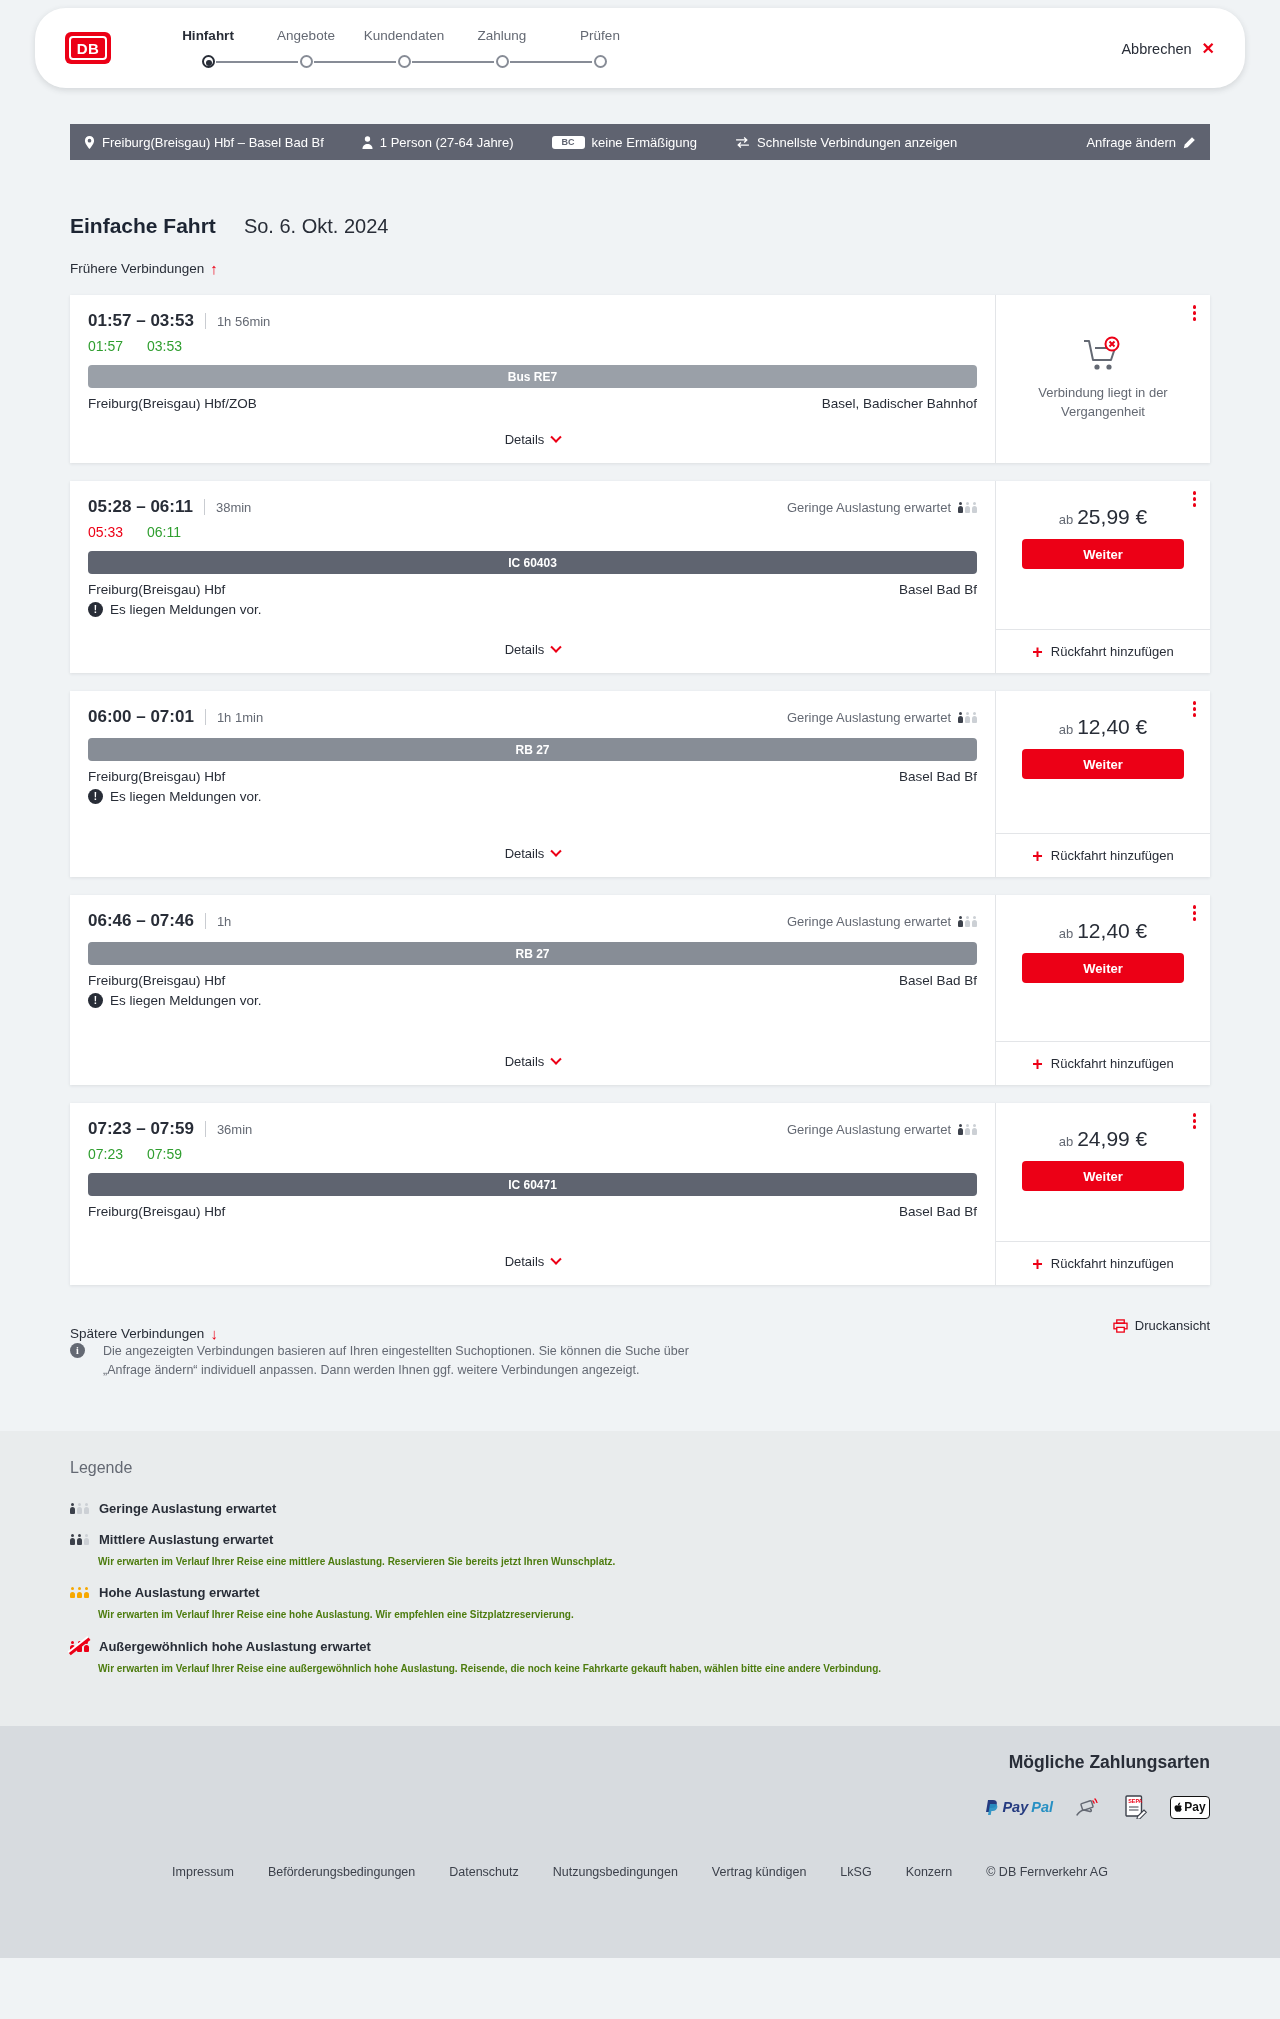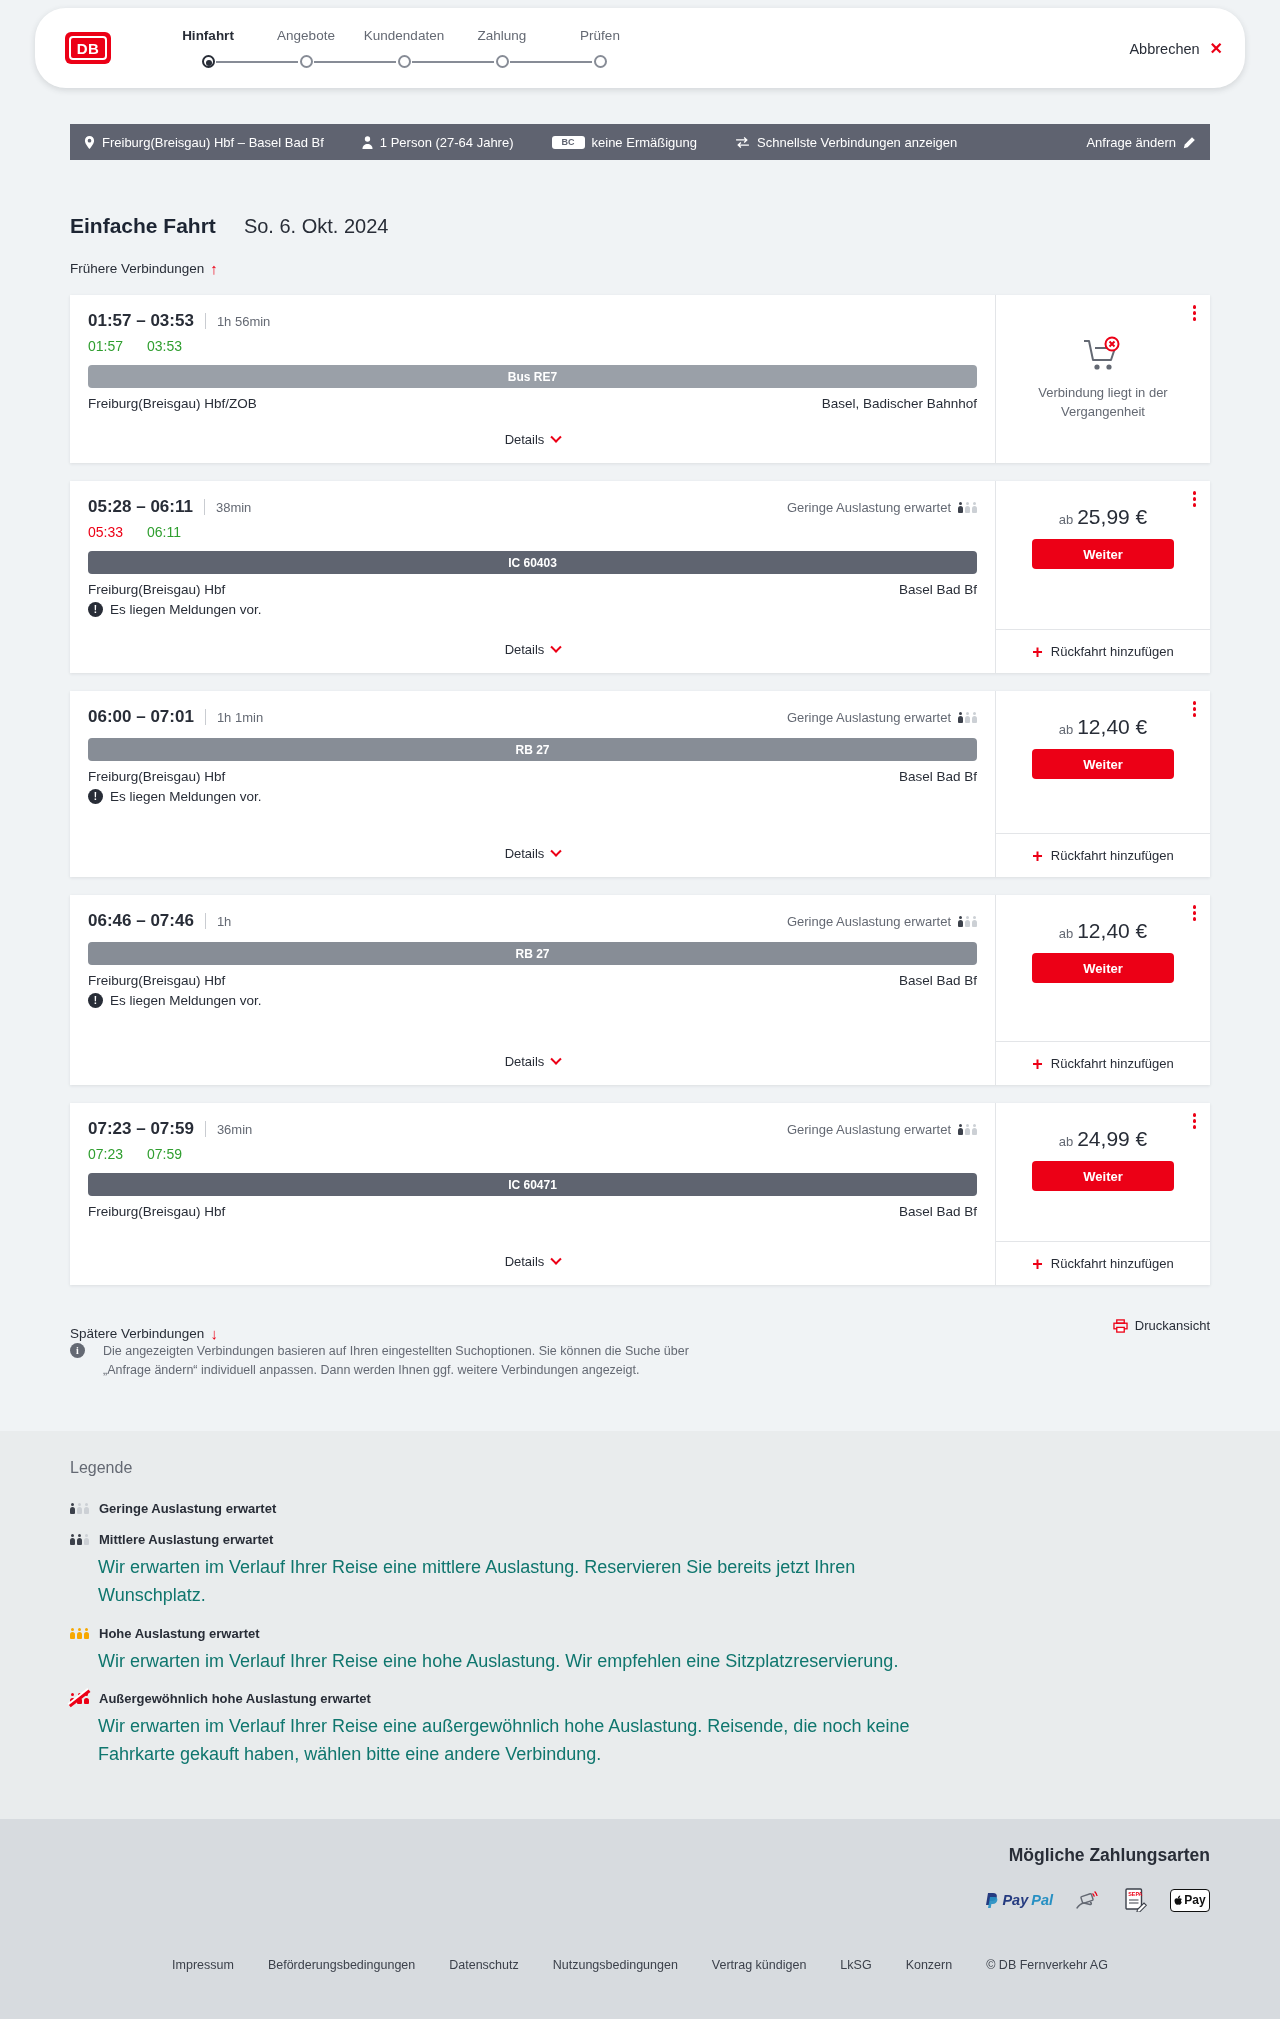--- a/index.html
+++ b/index.html
@@ -15,21 +15,21 @@
                    align-items:center; justify-content:center; color:#fff; font-weight:bold;
                    font-size:15px; letter-spacing:.5px; }
   .steps { display:flex; }
   .step { width:98px; position:relative; display:flex; flex-direction:column; align-items:center; }
   .step-label { font-size:13.5px; color:#646973; height:17px; margin-bottom:10px; white-space:nowrap; }
   .step.active .step-label { color:#282d37; font-weight:bold; }
   .step-circle { width:13px; height:13px; border-radius:50%; border:2px solid #878c96; background:#fff; position:relative; z-index:2; }
   .step.active .step-circle { border-color:#282d37; }
   .step.active .step-circle::after { content:''; position:absolute; left:2.5px; top:2.5px; width:6px; height:6px; border-radius:50%; background:#282d37; }
   .step:not(:last-child)::after { content:''; position:absolute; top:32.5px; left:57px; width:82px; height:2.5px; background:#878c96; z-index:1; }
-  .cancel { position:absolute; right:22px; top:50%; transform:translateY(-50%); display:flex;
+  .cancel { position:absolute; right:30px; top:50%; transform:translateY(-50%); display:flex;
             align-items:center; gap:10px; font-size:14.5px; color:#282d37; cursor:pointer; }
   .x-icon::before { content:"✕"; color:#ec0016; font-size:16px; font-weight:bold; }
 
   
   .container { width:1140px; margin:0 auto; }
 
   
   .searchbar { margin-top:36px; height:36px; background:#5f6370; color:#fff; display:flex;
                align-items:center; padding:0 14px; font-size:13px;text-align:center; }
   .sb-item { display:flex; align-items:center; gap:7px; margin-right:38px; white-space:nowrap; }
@@ -72,21 +72,21 @@
   .details-row { margin-top:auto; padding-top:12px; padding-bottom:4px; display:flex; align-items:center;
                  justify-content:center; gap:8px; font-size:13px; color:#282d37; cursor:pointer; }
   .chev { width:8px; height:8px; border-right:2.5px solid #ec0016; border-bottom:2.5px solid #ec0016;
           transform:rotate(45deg) translate(-2px,-2px); }
   .card-side { width:215px; border-left:1px solid #e3e5e8; position:relative; display:flex; flex-direction:column; }
   .dots { position:absolute; top:10px; right:14px; display:flex; flex-direction:column; gap:2.5px; cursor:pointer; }
   .dots i { width:3.5px; height:3.5px; border-radius:50%; background:#ec0016; }
   .price-row { margin-top:24px; text-align:center; }
   .price-row .ab { font-size:13px; color:#646973; margin-right:4px; }
   .price-row .price { font-size:21px; font-weight:normal; color:#282d37; }
-  .weiter { margin:10px auto 0; width:142px; height:30px; background:#ec0016; color:#fff;
+  .weiter { margin:10px auto 0; width:162px; height:30px; background:#ec0016; color:#fff;
             font-weight:bold; font-size:13px; border:none; border-radius:4px; font-family:inherit; cursor:pointer; }
   .add-return { margin-top:auto; border-top:1px solid #e3e5e8; height:44px; display:flex; align-items:center;
                 justify-content:center; gap:8px; font-size:13px; color:#282d37; cursor:pointer; }
   .plus::before { content:"+"; color:#ec0016; font-size:18px; font-weight:bold; line-height:1; }
   .past-side { display:flex; flex-direction:column; align-items:center; justify-content:center; gap:10px;
                padding:0 22px; text-align:center; font-size:13px; color:#646973; line-height:1.45; flex:1; }
 
   
   .later-row { margin-top:24px; display:flex; justify-content:space-between; align-items:center; }
   .print { display:flex; align-items:center; gap:7px; font-size:13px; color:#282d37; cursor:pointer; }
@@ -94,21 +94,21 @@
   .info-icon { width:15px; height:15px; flex:0 0 15px; border-radius:50%; background:#646973; color:#fff;
                display:flex; align-items:center; justify-content:center; margin-top:1px; }
   .info-icon::before { content:"i"; font-size:10px; font-weight:bold; font-family:"Liberation Serif",serif; }
   .info-text { max-width:620px; font-size:12.5px; color:#646973; line-height:1.55; }
 
   
   .legend-section { margin-top:50px; background:#e9eced; padding:28px 0 34px; }
   .legend-title { font-size:16px; color:#646973; margin-bottom:24px; }
   .legend-item { margin-bottom:16px; }
   .legend-head { display:flex; align-items:center; gap:10px; font-size:13px; font-weight:bold; color:#282d37; }
-  .legend-desc { margin:7px 0 0 28px; font-size:18px; color:#0f766e; line-height:1.55; max-width:860px; }
+  .legend-desc { margin:7px 0 0 28px; font-size:10px; color:#4d7c0f; line-height:1.55; max-width:860px;font-weight:bold; }
 
   
   .bottom-section { background:#d7dbdf; padding-top:26px; min-height:232px; }
   .pay-title { text-align:right; font-size:17.5px; font-weight:bold; color:#282d37; }
   .pay-icons { margin-top:22px; display:flex; justify-content:flex-end; align-items:center; gap:22px; }
   .paypal { display:flex; align-items:center; gap:3px; font-style:italic; font-weight:bold; font-size:14.5px; }
   .pp-pay { color:#253b80; } .pp-pal { color:#2790c3; }
   .applepay { width:40px; height:23px; border:1.5px solid #111; border-radius:4px; background:#fff;
               display:flex; align-items:center; justify-content:center; gap:1px; font-size:12px;
               font-weight:bold; color:#111; }

